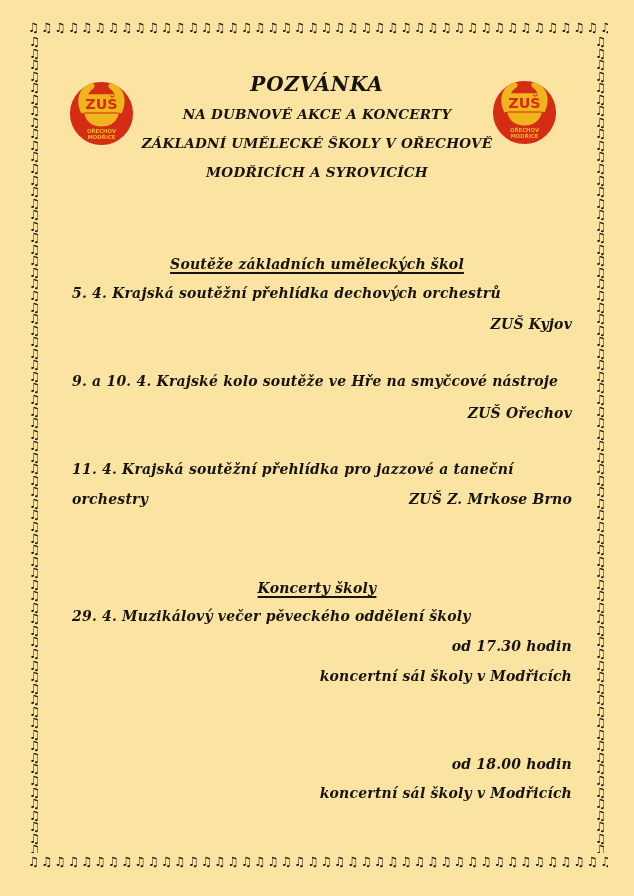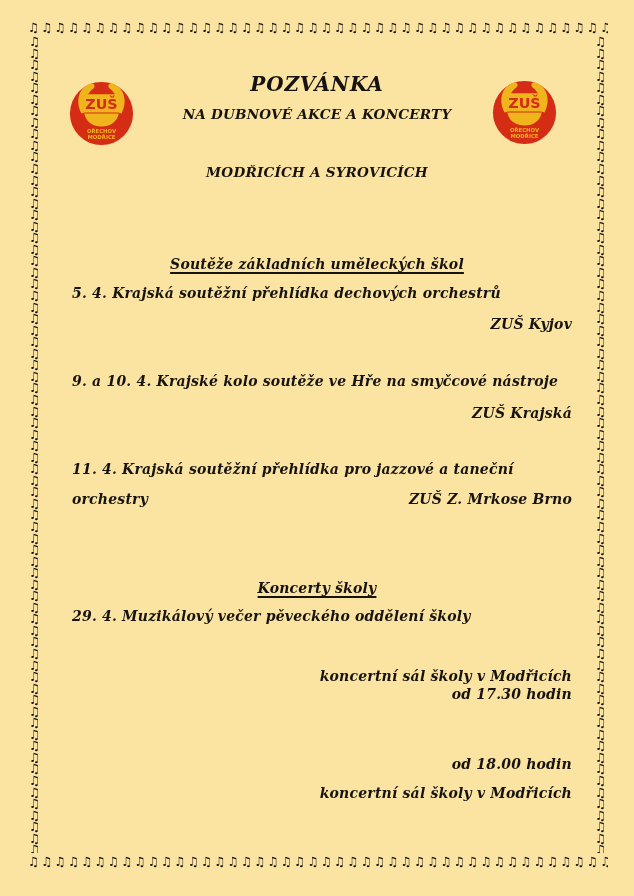--- a/index.html
+++ b/index.html
@@ -58,21 +58,21 @@
     text-decoration-thickness: 1.5px;
   }
   .title    { top: 72px;  font-size: 20px; line-height: 25px; letter-spacing: 0.8px; }
   .sub      { font-size: 13.6px; line-height: 18px; }
   .sub1 { top: 105px; }  .sub2 { top: 134px; }  .sub3 { top: 163px; font-style: italic; }
   .h-comp   { top: 254px; }
   .e1t { top: 283px; }  .e1v { top: 314px; }
   .e2t { top: 371px; }  .e2v { top: 403px; }
   .e3t { top: 459px; }  .e3t2 { top: 489px; }  .e3v { top: 489px; }
   .h-conc   { top: 578px; }
-  .c1t { top: 606px; }  .c1h { top: 636px; margin-top: 48px; }  .c1v { top: 666px; }
+  .c1t { top: 606px; }  .c1h { top: 636px; }  .c1v { top: 666px; }
   .c2t { top: 724px; }  .c2h { top: 754px; }  .c2v { top: 783px; }
 </style>
 </head>
 <body>
 
 <div class="page">
 
   <div class="border h top">♫♫♫♫♫♫♫♫♫♫♫♫♫♫♫♫♫♫♫♫♫♫♫♫♫♫♫♫♫♫♫♫♫♫♫♫♫♫♫♫♫♫♫♫♫♫♫♫♫♫♫♫♫♫♫♫♫♫♫♫♫♫♫♫♫♫♫♫♫♫♫♫♫♫♫♫♫♫♫♫</div>
   <div class="border h bottom">♫♫♫♫♫♫♫♫♫♫♫♫♫♫♫♫♫♫♫♫♫♫♫♫♫♫♫♫♫♫♫♫♫♫♫♫♫♫♫♫♫♫♫♫♫♫♫♫♫♫♫♫♫♫♫♫♫♫♫♫♫♫♫♫♫♫♫♫♫♫♫♫♫♫♫♫♫♫♫♫</div>
   <div class="border v left">♫
@@ -273,29 +273,30 @@
     <path d="M56,35 C63,21 58,8 47,4 C43,2.5 40.5,5.5 43.5,9 C51,14 53,24 49,33 Z" fill="#f0b41c"></path>
     <rect x="16" y="15" width="38" height="19" rx="2.5" fill="#f0b41c"></rect>
     <path d="M17,35 C19,44.5 26,48.5 35,48.5 C44,48.5 51,44.5 53,35 Z" fill="#f0b41c"></path>
     <text x="35" y="30.5" text-anchor="middle" font-family="DejaVu Sans, sans-serif" font-size="15" font-weight="bold" fill="#d52d15">ZUŠ</text>
     <text x="35" y="55" text-anchor="middle" font-family="DejaVu Sans, sans-serif" font-size="5.6" font-weight="bold" fill="#f0b41c">OŘECHOV</text>
     <text x="35" y="61.5" text-anchor="middle" font-family="DejaVu Sans, sans-serif" font-size="5.6" font-weight="bold" fill="#f0b41c">MODŘICE</text>
   </svg>
 
   <div class="line center title">POZVÁNKA</div>
   <div class="line center sub sub1">NA DUBNOVÉ AKCE A KONCERTY</div>
+  <div class="line center sub sub2">ZÁKLADNÍ UMĚLECKÉ ŠKOLY V OŘECHOVĚ</div>
   <div class="line center sub sub3">MODŘICÍCH A SYROVICÍCH</div>
 
   <div class="line center underlined h-comp">Soutěže základních uměleckých škol</div>
 
   <div class="line lleft  e1t">5. 4. Krajská soutěžní přehlídka dechových orchestrů</div>
   <div class="line rright e1v">ZUŠ Kyjov</div>
 
   <div class="line lleft  e2t">9. a 10. 4. Krajské kolo soutěže ve Hře na smyčcové nástroje</div>
-  <div class="line rright e2v">ZUŠ Krajská</div>
+  <div class="line rright e2v">ZUŠ Ořechov</div>
 
   <div class="line lleft  e3t">11. 4. Krajská soutěžní přehlídka pro jazzové a taneční</div>
   <div class="line lleft  e3t2">orchestry</div>
   <div class="line rright e3v">ZUŠ Z. Mrkose Brno</div>
 
   <div class="line center underlined h-conc">Koncerty školy</div>
 
   <div class="line lleft  c1t">29. 4. Muzikálový večer pěveckého oddělení školy</div>
   <div class="line rright c1h">od 17.30 hodin</div>
   <div class="line rright c1v">koncertní sál školy v Modřicích</div>

